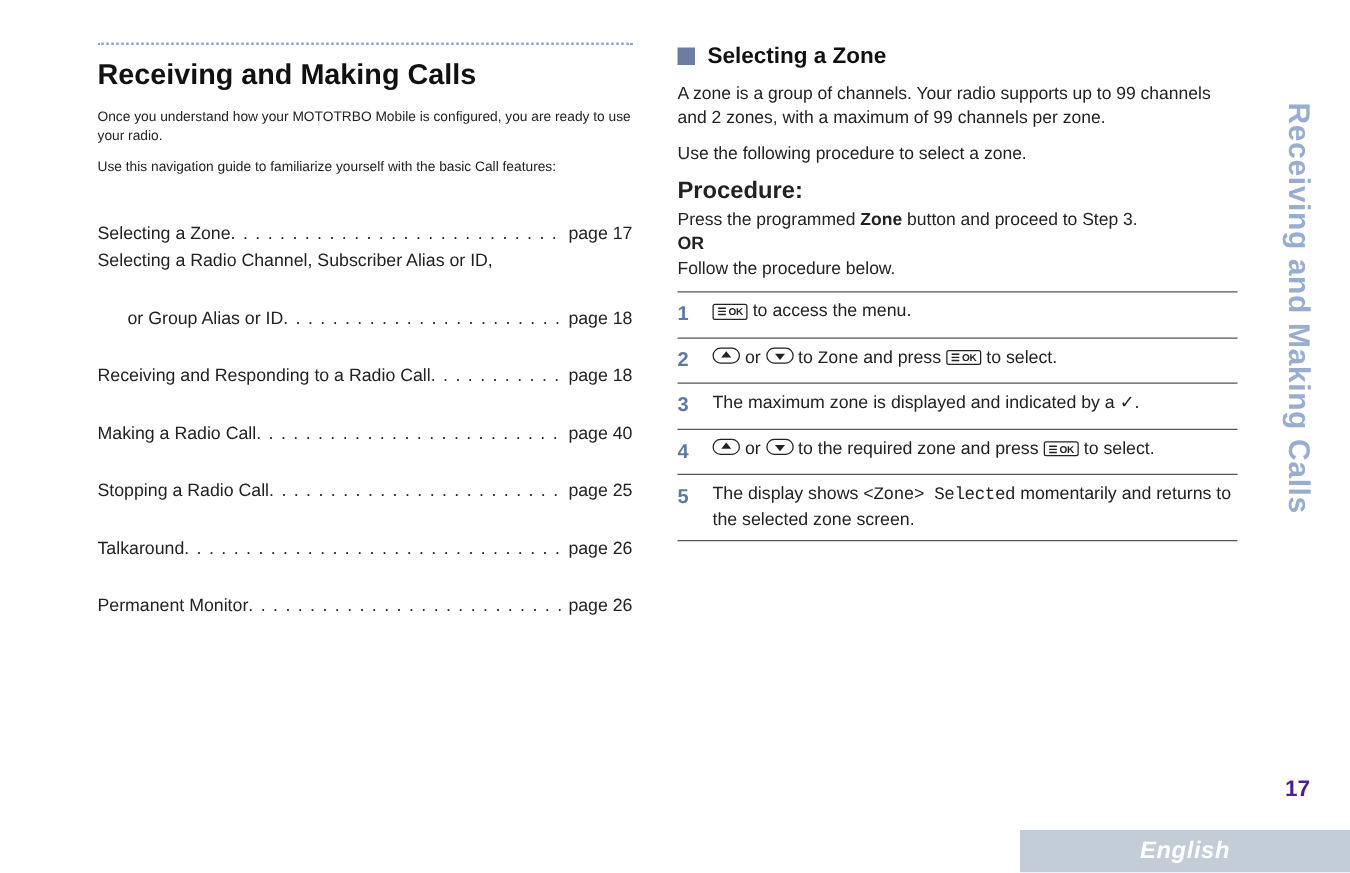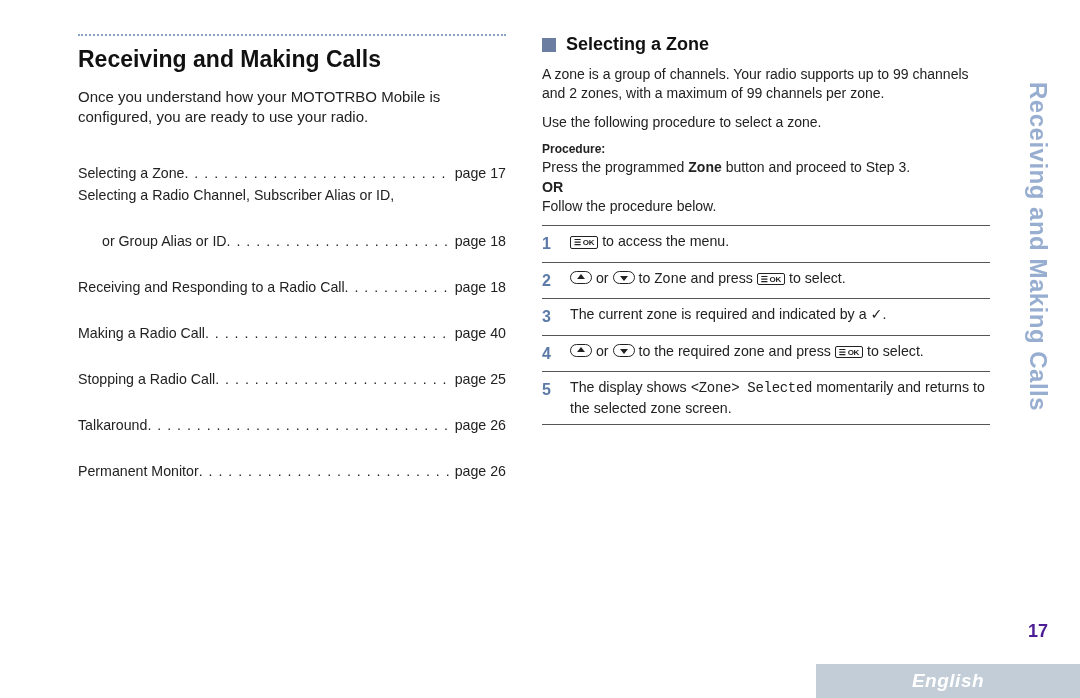--- a/index.html
+++ b/index.html
@@ -30,21 +30,21 @@
     margin-bottom: 10px;
     width: 100%;
   }
   h1.main-heading {
     font-size: 23px;
     font-weight: bold;
     margin-bottom: 14px;
     color: #111;
   }
   .intro p {
-    font-size: 15px;
+    font-size: 11px;
     line-height: 1.35;
     margin-bottom: 10px;
   }
   .toc {
     font-size: 14.2px;
     line-height: 1.55;
   }
   .toc-row {
     display: flex;
     align-items: baseline;
@@ -73,21 +73,21 @@
   .sub-heading-row h2 {
     font-size: 18px;
     font-weight: bold;
     color: #111;
   }
   .body-text {
     font-size: 14px;
     line-height: 1.35;
     margin-bottom: 10px;
   }
-  .proc-label { font-weight: bold; font-size:12px; margin-bottom:2px;}
+  .proc-label { font-weight: bold; font-size:19px; margin-bottom:2px;}
   .or-label { font-weight: bold; font-size:14.2px; margin: 2px 0; }
   .steps {
     margin-top: 4px;
   }
   .step-row {
     display: flex;
     align-items: flex-start;
     gap: 12px;
     padding: 6px 0;
     border-bottom: 1px solid #555;
@@ -176,20 +176,21 @@
 </style>
 </head>
 <body>
 
 <div class="page">
   <div class="col left-col">
     <hr class="dotted-rule">
     <h1 class="main-heading">Receiving and Making Calls</h1>
     <div class="intro">
       <p>Once you understand how your MOTOTRBO Mobile is configured, you are ready to use your radio.</p>
+      <p>Use this navigation guide to familiarize yourself with the basic Call features:</p>
     </div>
     <div class="toc" id="toc">
         <div class="toc-row">
           <span class="label">Selecting a Zone</span>
           <span class="dots"></span>
           <span class="pg">page 17</span>
         </div>
         <div class="toc-row">
           <span class="label">Selecting a Radio Channel, Subscriber Alias or ID,</span>
         </div>
@@ -250,21 +251,21 @@
         </div>
         <div class="step-row">
           <span class="step-num">2</span>
           <span class="step-text">
             <span class="key-arrow up"></span><span> or </span><span class="key-arrow down"></span><span> to </span><span class="mono">Zone</span><span> and press </span><span class="key-ok">☰ OK</span><span> to select.</span>
           </span>
         </div>
         <div class="step-row">
           <span class="step-num">3</span>
           <span class="step-text">
-            <span>The current zone is required and indicated by a </span><span class="check">✓</span><span>.</span>
+            <span>The maximum zone is displayed and indicated by a </span><span class="check">✓</span><span>.</span>
           </span>
         </div>
         <div class="step-row">
           <span class="step-num">4</span>
           <span class="step-text">
             <span class="key-arrow up"></span><span> or </span><span class="key-arrow down"></span><span> to the required zone and press </span><span class="key-ok">☰ OK</span><span> to select.</span>
           </span>
         </div>
         <div class="step-row">
           <span class="step-num">5</span>

